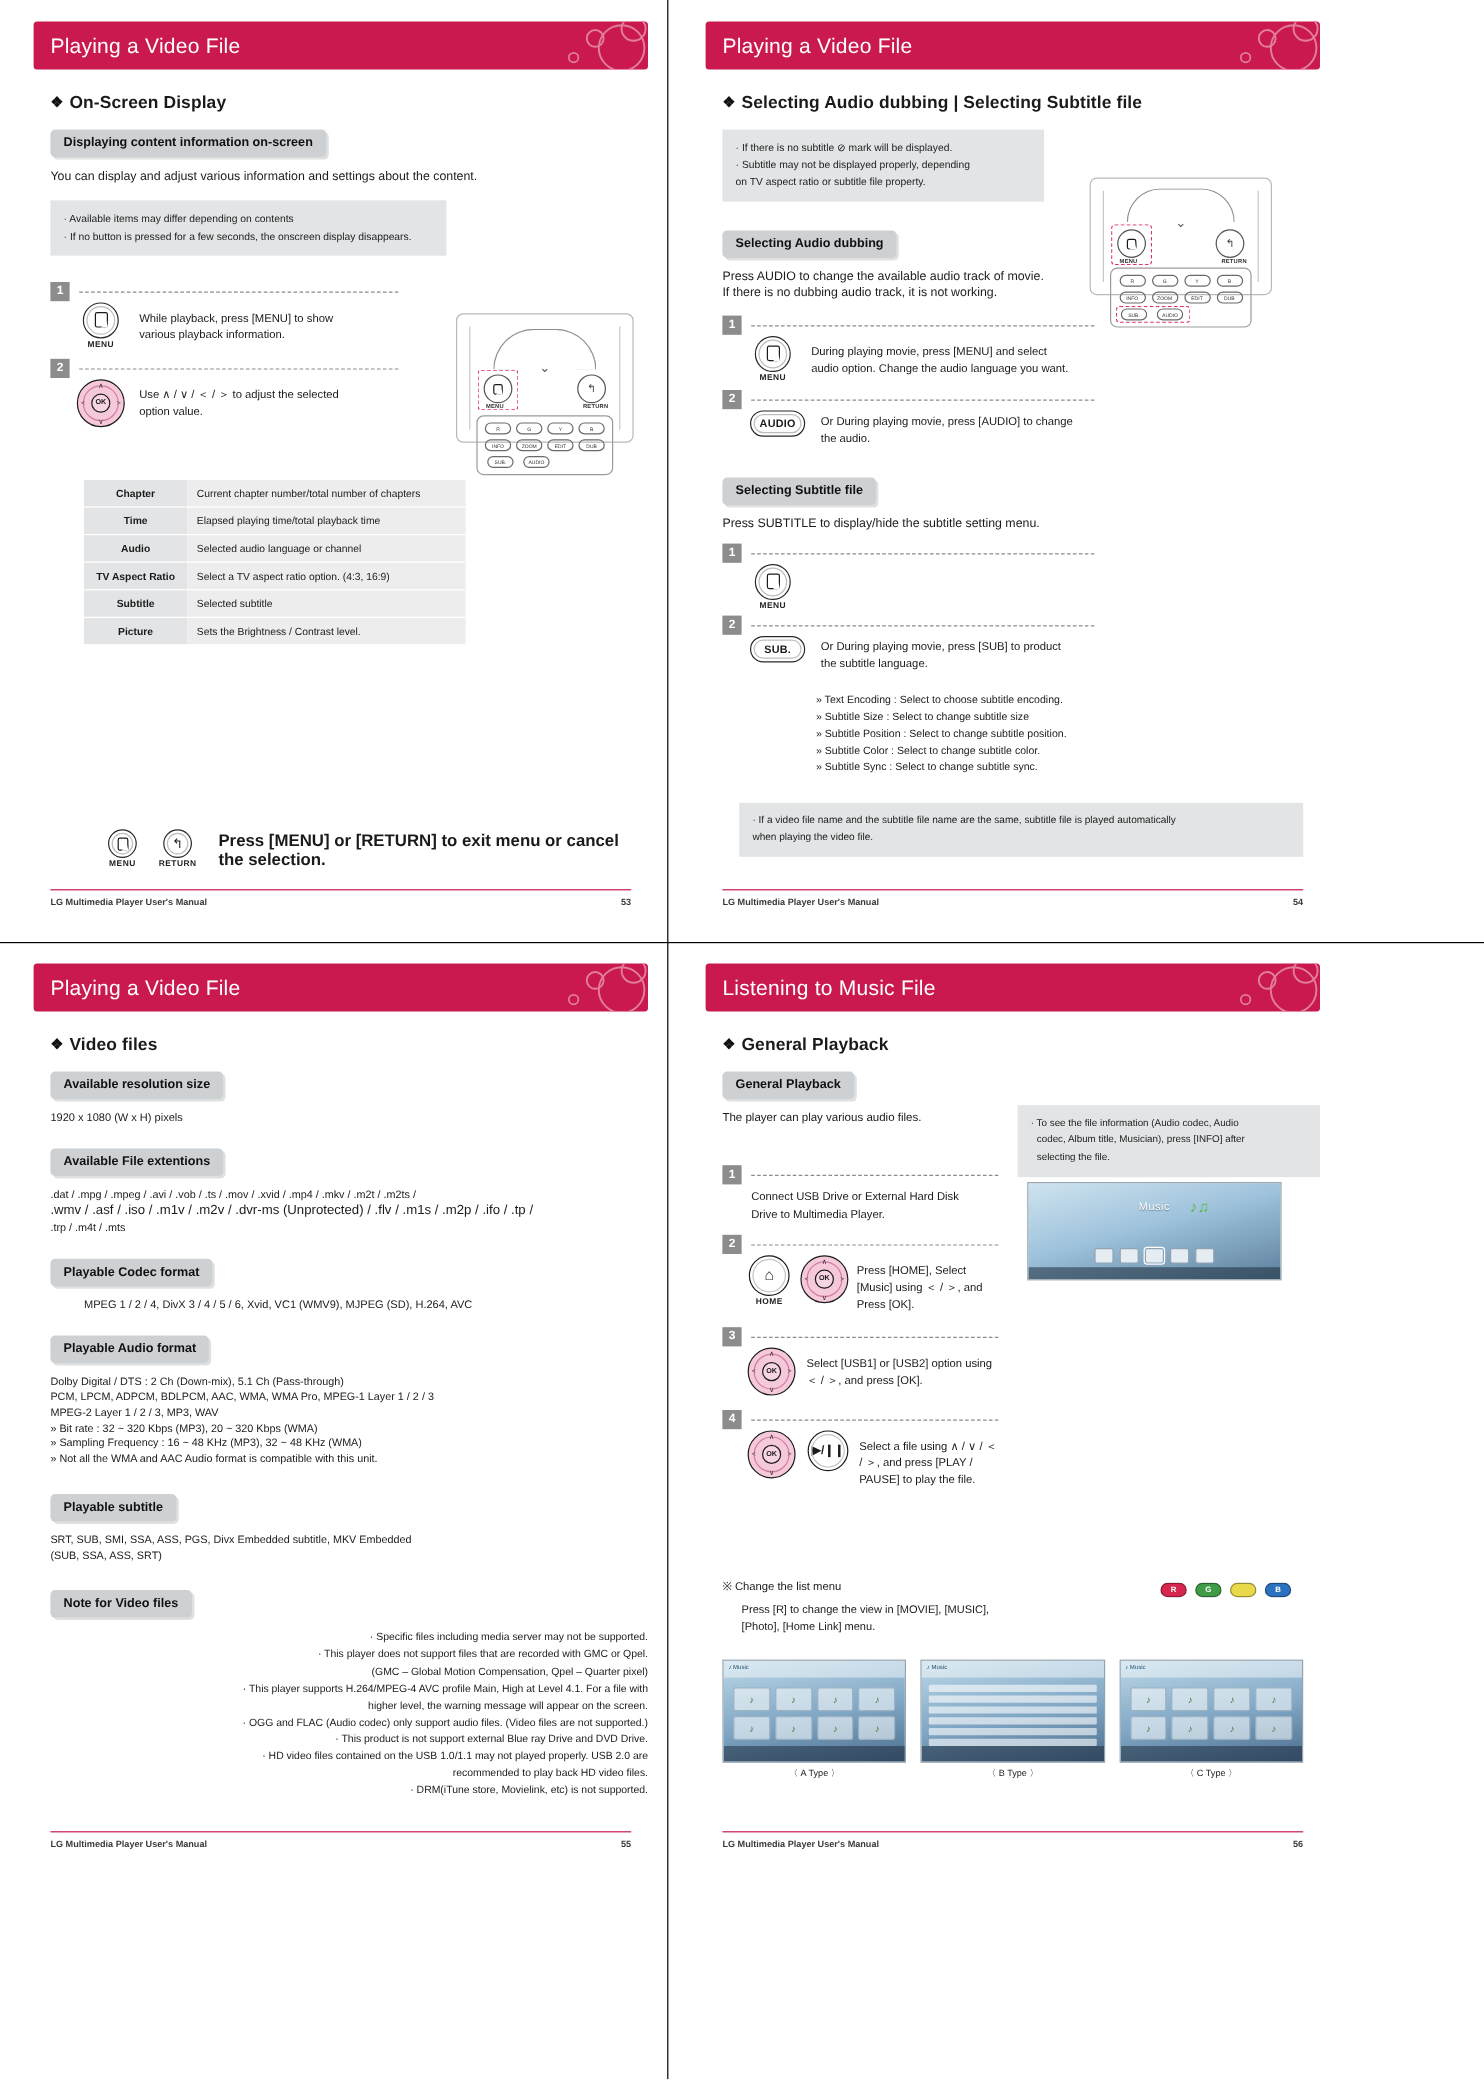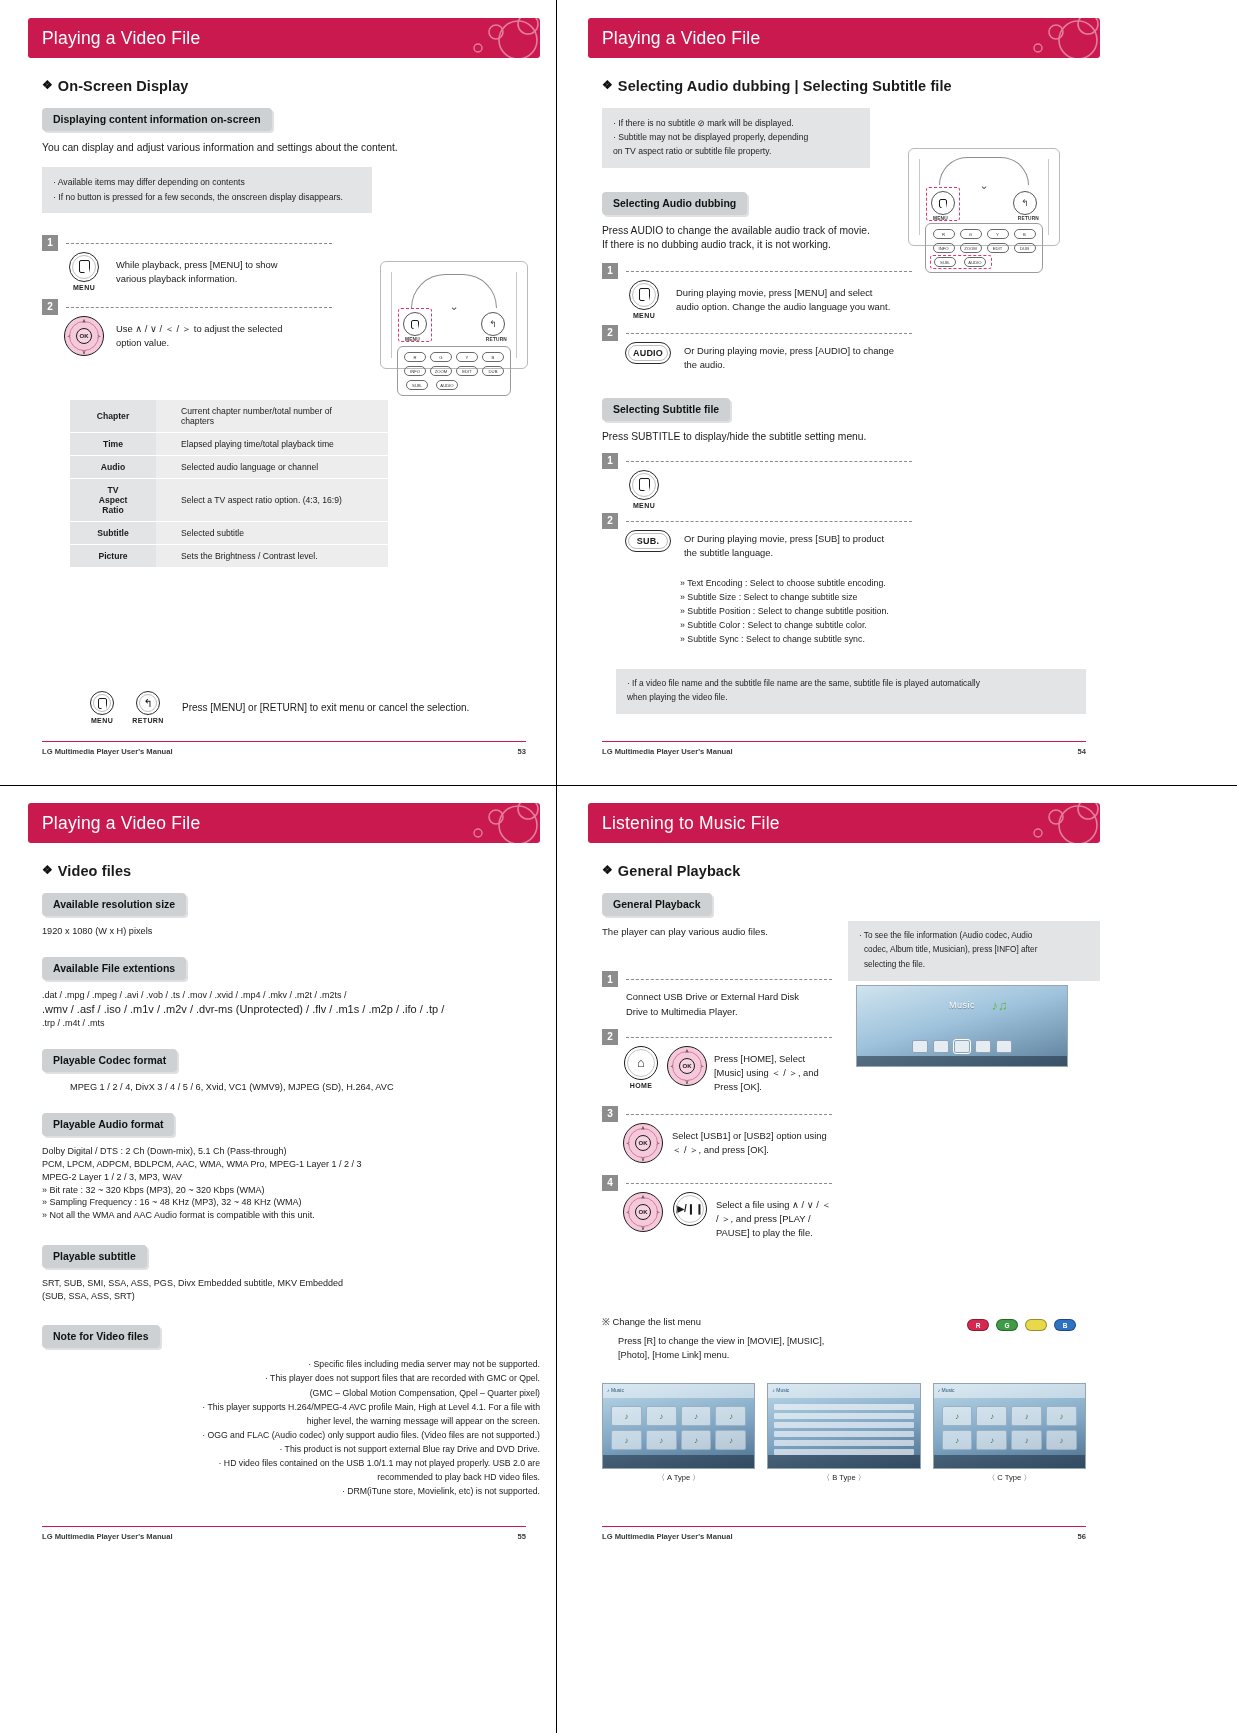--- a/index.html
+++ b/index.html
@@ -156,21 +156,21 @@
     font-size:10px; font-weight:700; flex:0 0 auto;
   }
   .playpause::after { content:""; position:absolute; inset:2px; border-radius:50%; border:1px solid #c5c5c5; }
 
   .homekey { width:34px; height:34px; border-radius:50%; border:1.6px solid #1c1c1c; background:#fff;
              display:flex; align-items:center; justify-content:center; position:relative; }
   .homekey::after { content:""; position:absolute; inset:2px; border-radius:50%; border:1px solid #c5c5c5; }
 
   
   .tbl { margin: 0 0 0 42px; border-collapse: collapse; width: 318px; }
-  .tbl td { font-size: 8.6px; padding: 6px 25px; border-bottom: 1px solid #fff; }
+  .tbl td { font-size: 8.6px; padding: 6px 8px; border-bottom: 1px solid #fff; }
   .tbl td.k { background: #e2e4e5; width: 86px; text-align: center; font-weight: 700; }
   .tbl td.v { background: #ededed; }
 
   
   .remote-box {
     border: 1px solid #b9b9b9; border-radius: 6px; background:#fff;
     position: relative;
   }
   .rb-inner { position:absolute; inset:8px; }
   .rb-pad { position:absolute; left:22px; right:22px; top:4px; height:34px;
@@ -199,21 +199,21 @@
   }
 
   
   .blist { margin-left: 14px; font-size: 9px; line-height: 1.62; }
   .blist div { padding-left: 9px; text-indent: -9px; }
   .blist div.cont { text-indent: 0; padding-left: 16px; }
   .chev { margin-left: 14px; font-size: 9.2px; line-height: 1.6; }
 
   
   .exit-row { position:absolute; left: 56px; bottom: 42px; display:flex; align-items:center; gap:8px; }
-  .exit-hint { font-size: 10px; margin-left: 6px; }
+  .exit-hint { font-size: 14px; margin-left: 6px; font-weight: bold; }
 
   
   .tvshot {
     background: linear-gradient(165deg,#cfe3ef 0%, #9fc3dc 45%, #5d7f9c 100%);
     border: 1px solid #9aa7b3; position: relative; overflow: hidden;
   }
   .tvshot .tv-title { position:absolute; left:50%; top:18%; transform:translateX(-50%);
                       color:#fff; font-size:9px; letter-spacing:.5px; text-shadow:0 1px 1px rgba(0,0,0,.4); }
   .tvshot .tv-note { position:absolute; left:64%; top:15%; color:#5dbb46; font-size:13px; }
   .tvshot .tv-icons { position:absolute; left:0; right:0; bottom:16%; display:flex; justify-content:center; gap:5px; }

